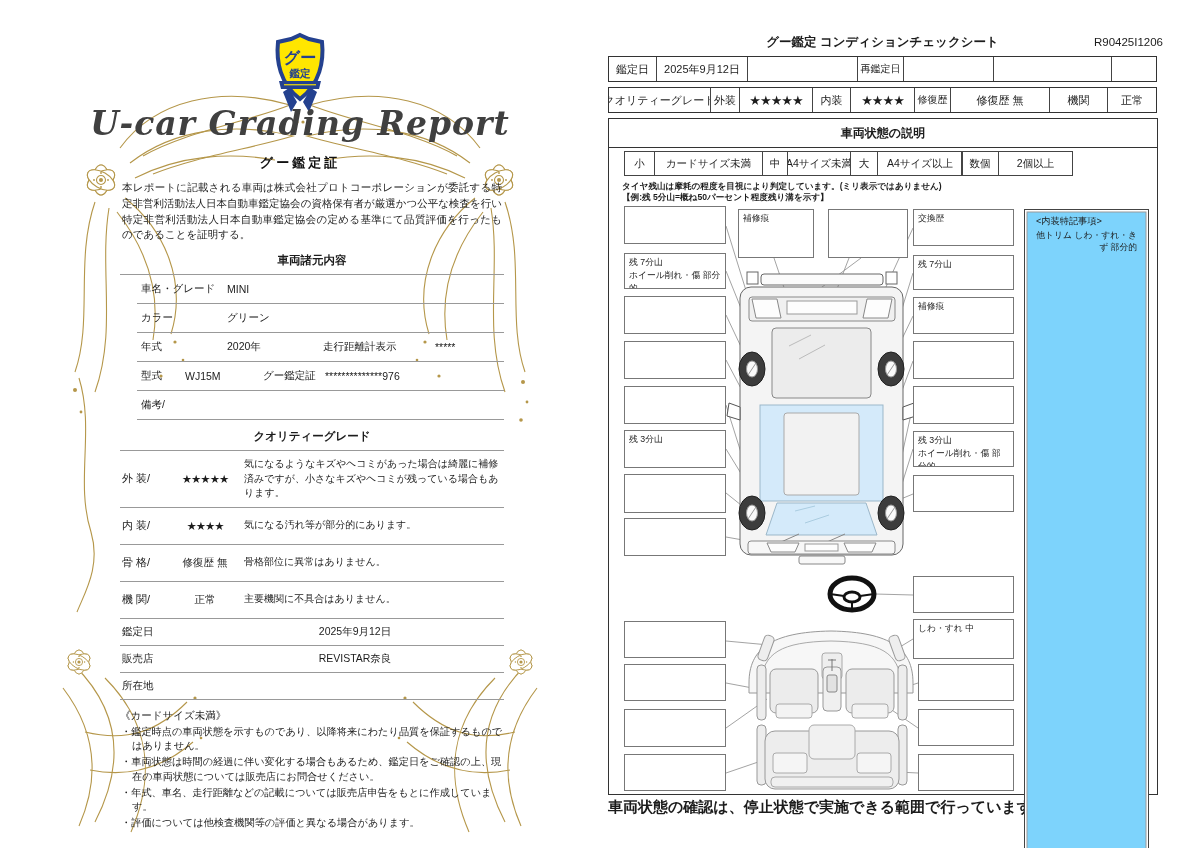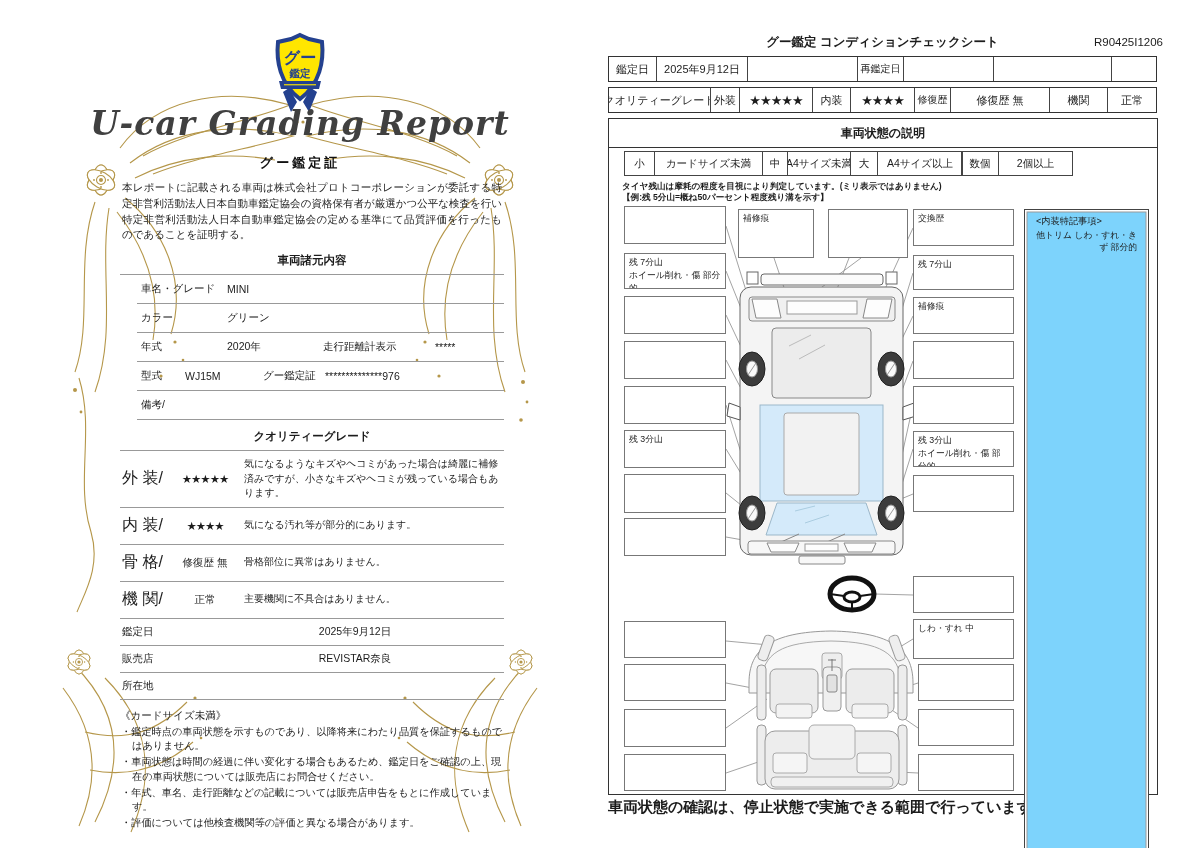--- a/index.html
+++ b/index.html
@@ -16,21 +16,21 @@
            font-weight:bold;letter-spacing:3px;color:#111;}
   .lp-content{position:absolute;left:85px;top:150px;width:384px;font-size:10.5px;}
   .intro{line-height:1.5;text-align:justify;margin:0 2px 10px 2px;}
   .sec-h{font-size:11.5px;font-weight:bold;text-align:center;margin:6px 0;}
   .spec{border-top:1px solid #999;}
   .spec-row{display:flex;border-bottom:1px solid #999;padding:7px 4px;align-items:center;margin-left:17px;}
   .sl{width:86px;font-size:10.5px;}
   .sv{font-size:10.5px;}
   .grades{border-top:1px solid #999;margin-top:2px;}
   .grade-row{display:flex;align-items:center;border-bottom:1px solid #999;padding:6px 2px;min-height:24px;}
-  .gl{width:50px;font-size:16px;}
+  .gl{width:50px;font-size:11px;}
   .gv{width:66px;text-align:center;font-size:11.5px;letter-spacing:-1px;}
   .gv.txt{font-size:10.5px;letter-spacing:0;}
   .gd{flex:1;font-size:10px;line-height:1.45;padding-left:6px;}
   .info-row{display:flex;border-bottom:1px solid #999;padding:6px 2px;align-items:center;}
   .il{width:86px;font-size:10.5px;}
   .iv{flex:1;text-align:center;font-size:10.5px;}
   .notes{margin-top:9px;}
   .notes-title{font-size:10.5px;margin-bottom:2px;}
   .note-item{font-size:10.2px;line-height:1.45;padding-left:12px;text-indent:-11px;margin-bottom:1px;}
   .logos{position:absolute;bottom:26px;left:0;width:100%;display:flex;justify-content:center;

